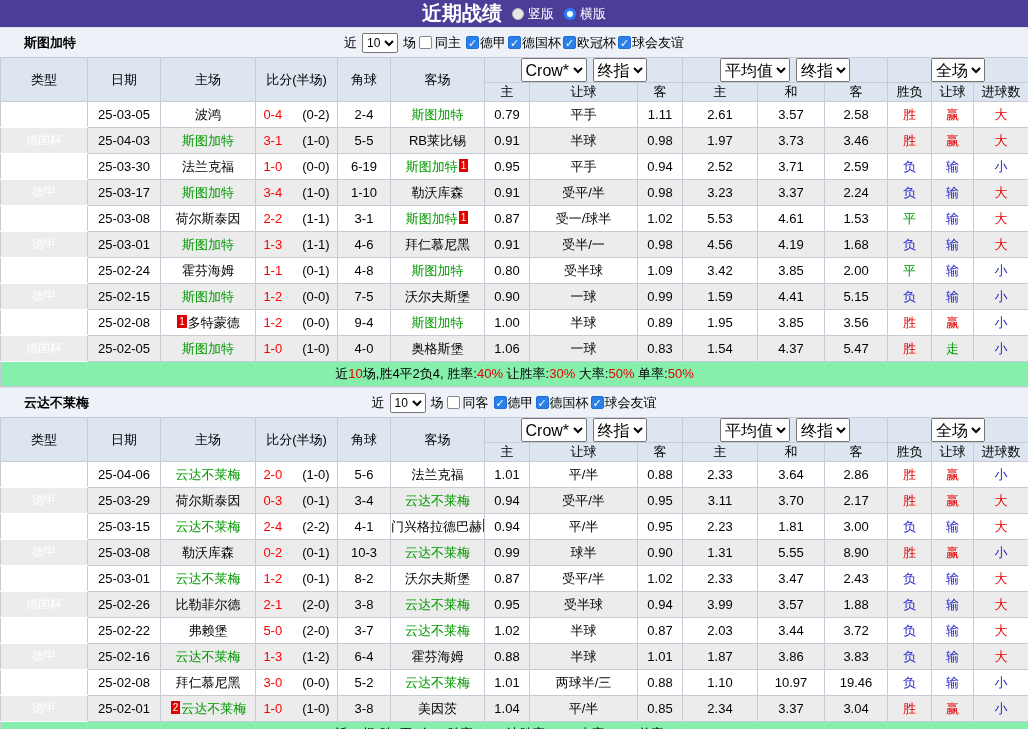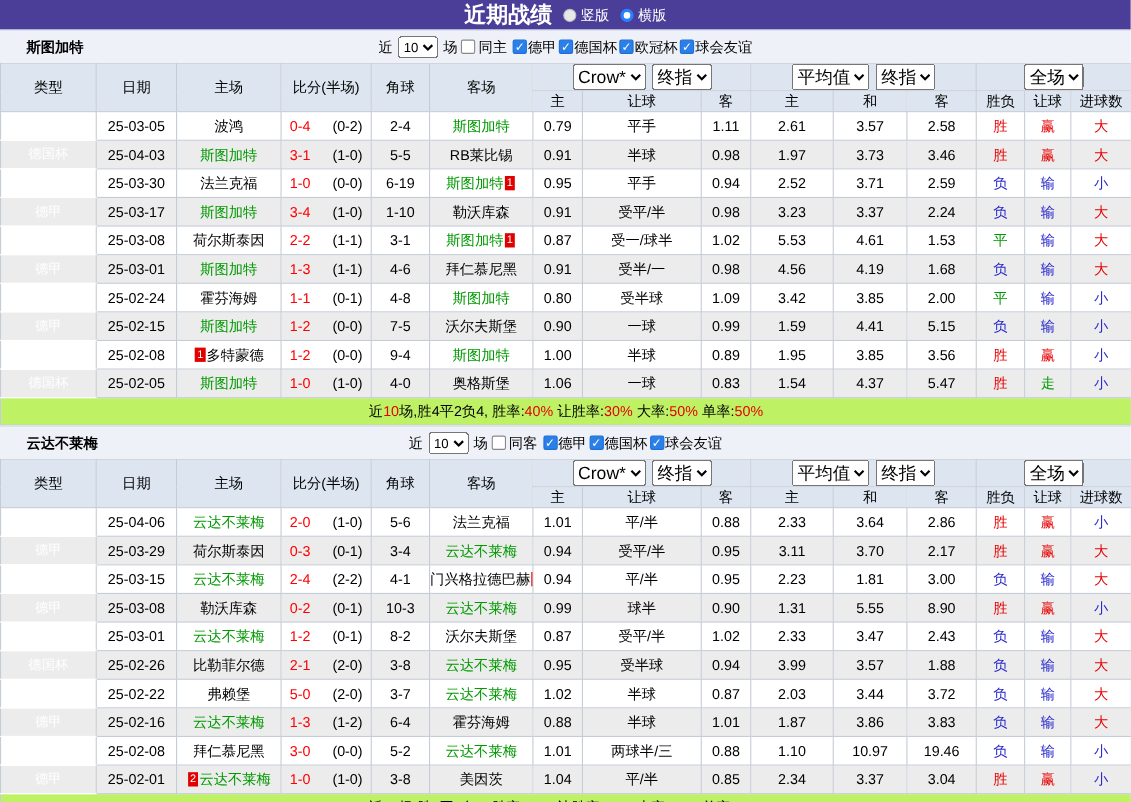--- a/index.html
+++ b/index.html
@@ -53,21 +53,21 @@
   .r { color: #e60000; }
   .g { color: #009900; }
   .b { color: #2525cc; }
   .self { color: #009900; }
   .scr { color: #ff0000; }
   .half { color: #000; padding-left: 20px; }
   .nbadge {
     display: inline-block; background: #e00000; color: #fff; font-size: 10px;
     line-height: 13px; padding: 0 2px; margin: 0 1px; vertical-align: 2px;
   }
-  td.sumcell { background: #bef264; height: 25px; font-size: 13px; }
+  td.sumcell { background: #86efac; height: 25px; font-size: 13px; }
 </style>
 </head>
 <body>
 
 <div class="titlebar">
   <span class="ptitle">近期战绩</span>
   <span class="radio-group">
     <span class="radio sel"></span>
     <span>竖版</span>
   </span>

